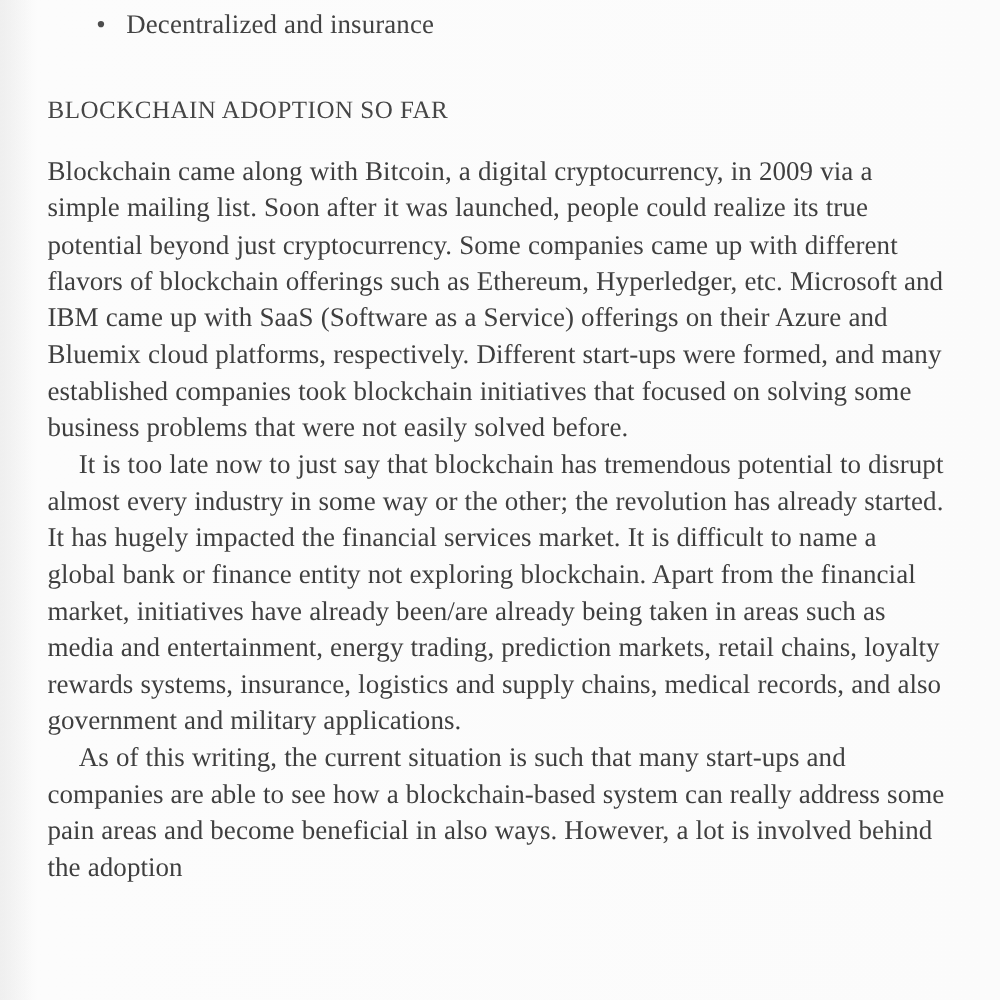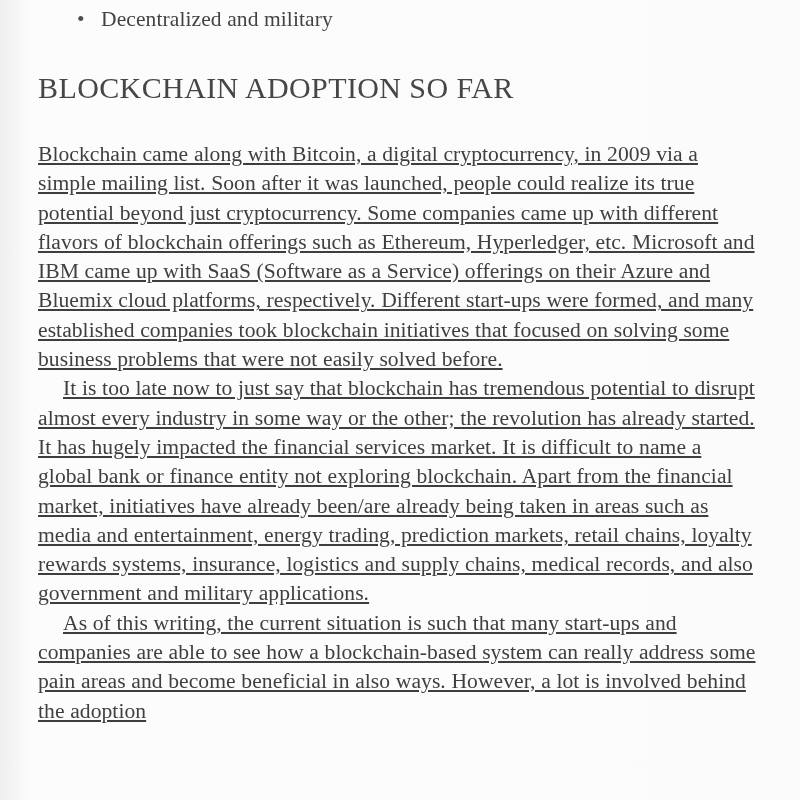--- a/index.html
+++ b/index.html
@@ -51,32 +51,31 @@
   }
 
   
   .section-heading {
     margin: 0;
     padding: 0;
     position: relative;
     top: 41px;
     font-family: "Liberation Serif", "DejaVu Serif", serif;
     font-weight: 400;
-    font-size: 30px;
+    font-size: 20px;
     line-height: 36px;
     letter-spacing: 0.4px;
     color: #434343;
     white-space: nowrap;
   }
 
   
   .body-copy {
     position: relative;
-    top: 75px;
-    text-decoration: underline;
+    top: 58px;
   }
   .para {
     margin: 0;
     font-size: 21.6px;
     line-height: 29.3px;
     color: #3c3c3c;
     letter-spacing: 0.05px;
     word-spacing: 0.2px;
     text-align: left;
   }
@@ -104,21 +103,21 @@
 </style>
 </head>
 <body>
 
 <div class="page">
   <div class="page-inner">
 
     <ul class="bullet-list">
       <li class="bullet-item">
         <span class="bullet-marker">•</span>
-        <span>Decentralized and military</span>
+        <span>Decentralized and insurance</span>
       </li>
     </ul>
 
     <h2 class="section-heading">BLOCKCHAIN ADOPTION SO FAR</h2>
 
     <div class="body-copy">
       <p class="para">Blockchain came along with Bitcoin, a digital cryptocurrency, in 2009 via a simple mailing list. Soon after it was launched, people could realize its true potential beyond just cryptocurrency. Some companies came up with different flavors of blockchain offerings such as Ethereum, Hyperledger, etc. Microsoft and IBM came up with SaaS (Software as a Service) offerings on their Azure and Bluemix cloud platforms, respectively. Different start-ups were formed, and many established companies took blockchain initiatives that focused on solving some business problems that were not easily solved before.</p>
       <p class="para indented">It is too late now to just say that blockchain has tremendous potential to disrupt almost every industry in some way or the other; the revolution has already started. It has hugely impacted the financial services market. It is difficult to name a global bank or finance entity not exploring blockchain. Apart from the financial market, initiatives have already been/are already being taken in areas such as media and entertainment, energy trading, prediction markets, retail chains, loyalty rewards systems, insurance, logistics and supply chains, medical records, and also government and military applications.</p>
       <p class="para indented">As of this writing, the current situation is such that many start-ups and companies are able to see how a blockchain-based system can really address some pain areas and become beneficial in also ways. However, a lot is involved behind the adoption</p>
     </div>

